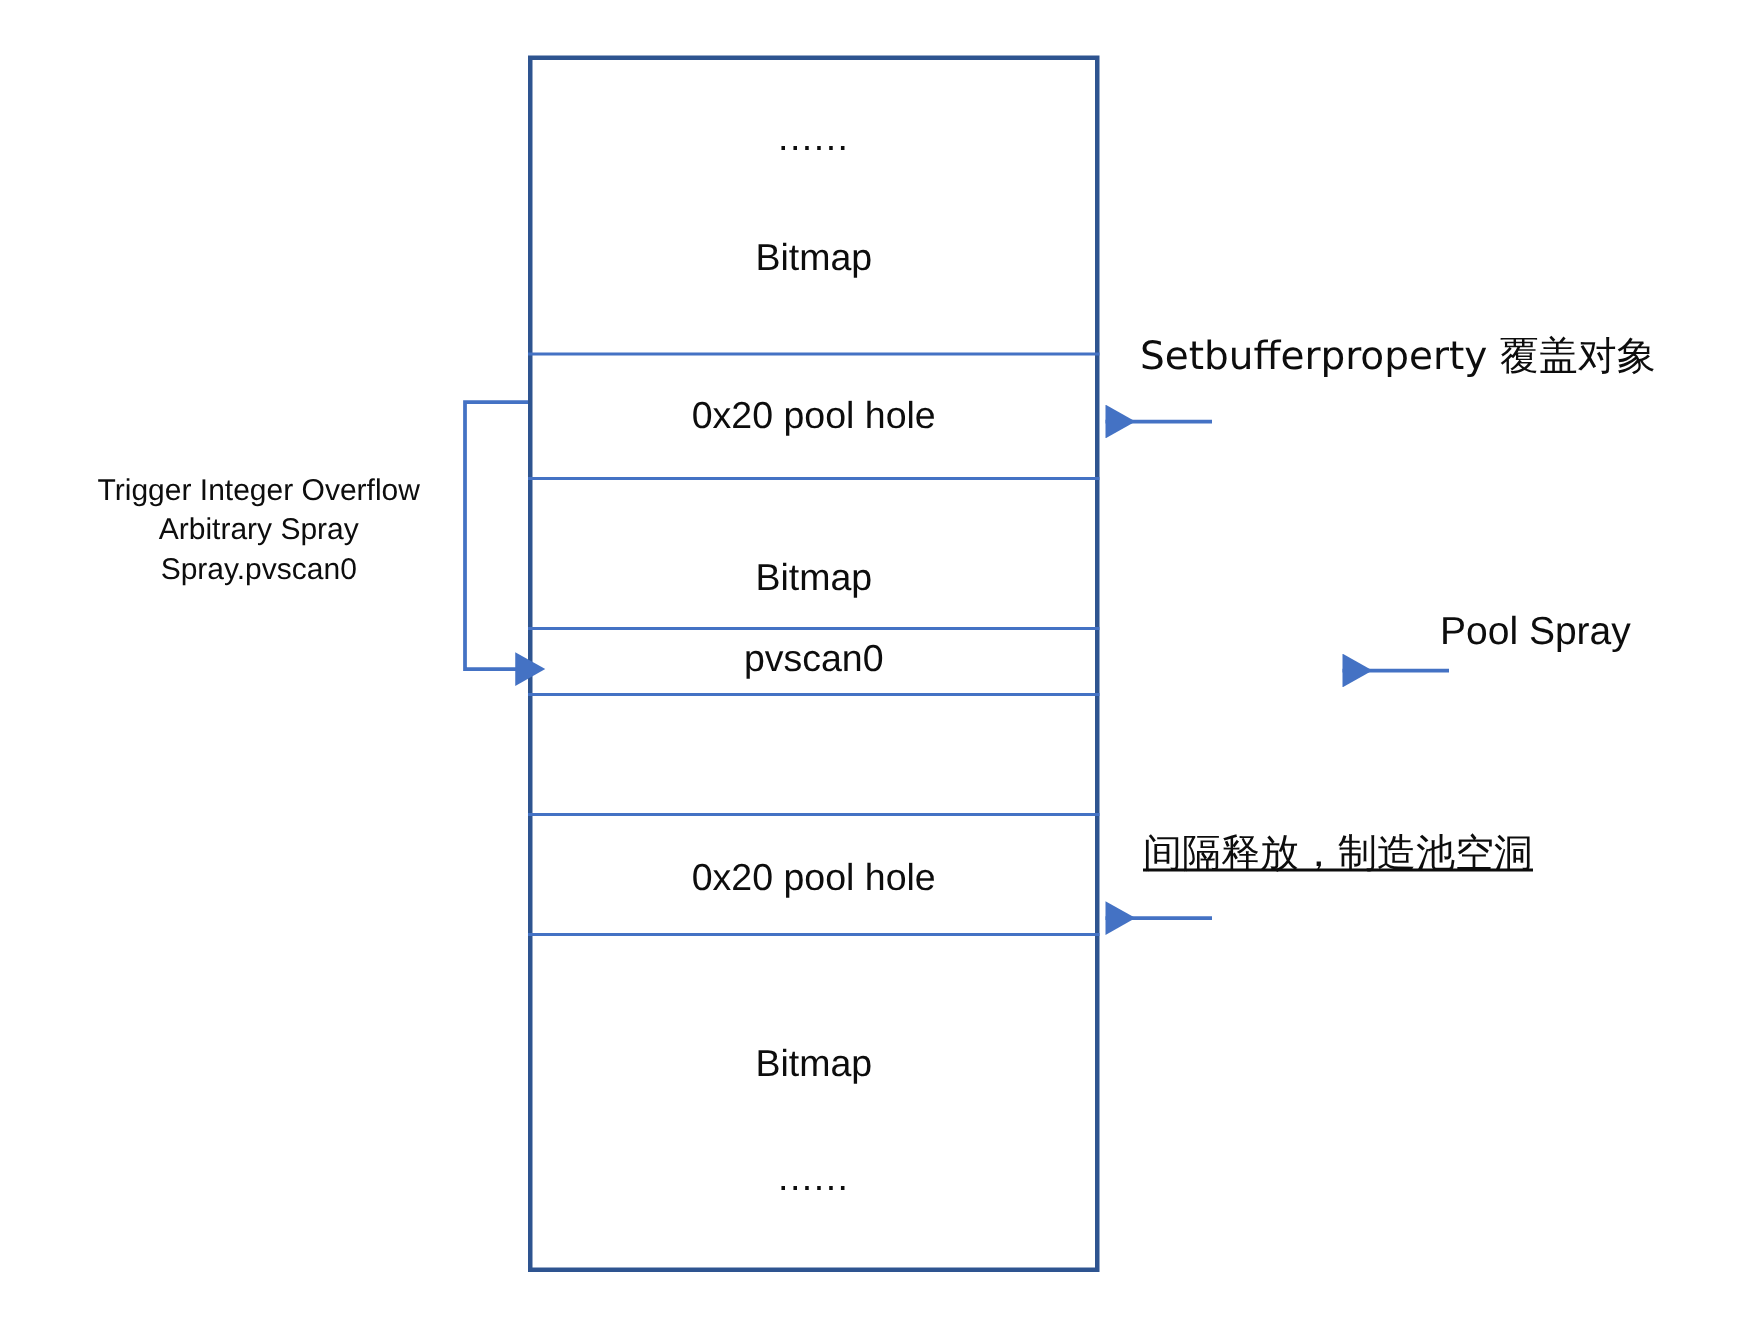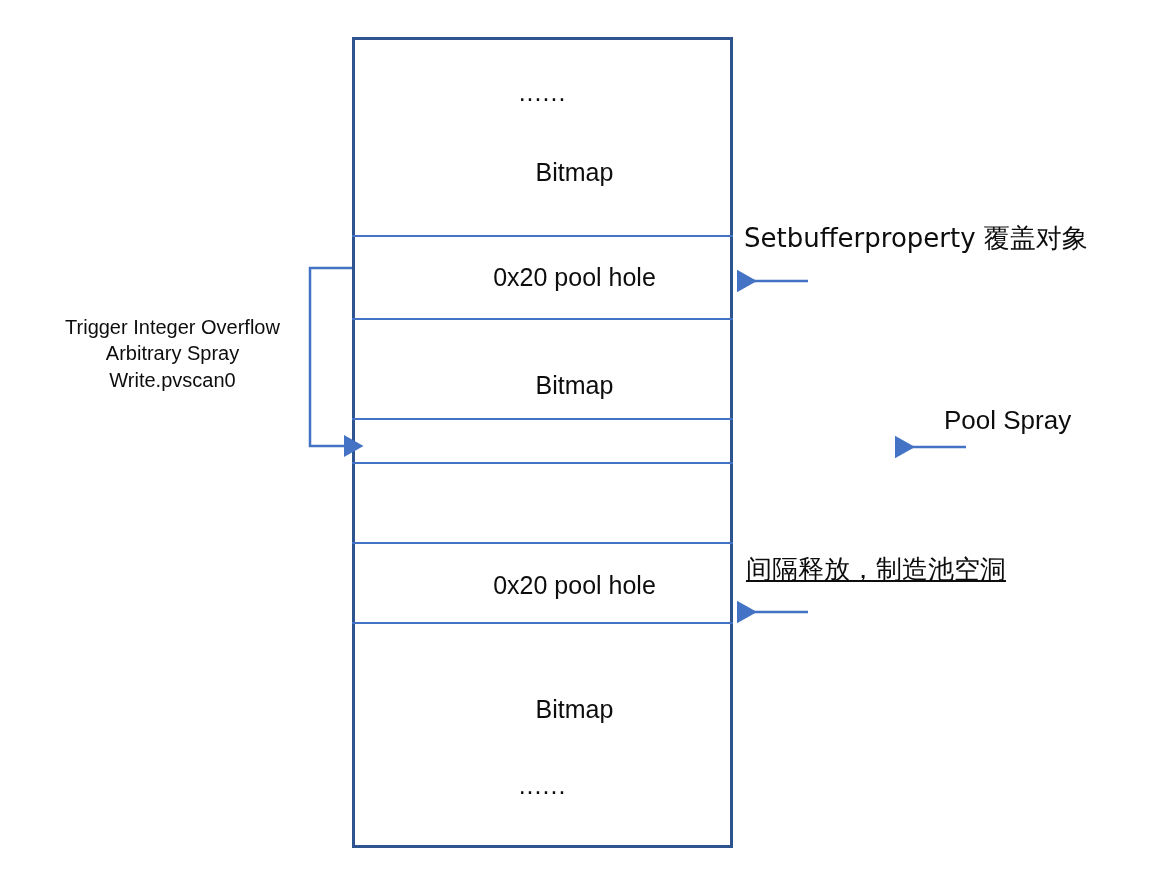--- a/index.html
+++ b/index.html
@@ -43,40 +43,40 @@
   
   .row-label {
     position: absolute;
     left: 352px;
     width: 381px;
     text-align: center;
     font-size: 25px;
     line-height: 1;
     color: #0d0d0d;
     white-space: nowrap;
-    padding-left: 32px;
   }
   .dots {
     position: absolute;
     left: 352px;
     width: 381px;
     text-align: center;
     font-size: 25px;
     line-height: 1;
     color: #0d0d0d;
     letter-spacing: 1px;
   }
 
   
   .side-label {
     position: absolute;
     font-size: 26px;
     line-height: 1.15;
     color: #0d0d0d;
     white-space: nowrap;
+    margin-left: 16px;
   }
   .side-label.cjk {
     font-family: "DejaVu Sans", "Liberation Sans", sans-serif;
   }
 
   
   .left-note {
     position: absolute;
     left: 30px;
     top: 314px;
@@ -112,30 +112,31 @@
   <div class="divider" style="top:542px;"></div>
   <div class="divider" style="top:622px;"></div>
 
   <div class="dots" style="top:80px;">......</div>
   <div class="row-label" style="top:160px;">Bitmap</div>
 
   <div class="row-label" style="top:265px;">0x20 pool hole</div>
 
   <div class="row-label" style="top:373px;">Bitmap</div>
 
+  <div class="row-label" style="top:427px;">pvscan0</div>
 
   <div class="row-label" style="top:573px;">0x20 pool hole</div>
 
   <div class="row-label" style="top:697px;">Bitmap</div>
   <div class="dots" style="top:773px;">......</div>
 
   <div class="left-note">
     <span>Trigger Integer Overflow</span>
     <span>Arbitrary Spray</span>
-    <span>Write.pvscan0</span>
+    <span>Spray.pvscan0</span>
   </div>
 
   <div class="side-label cjk" style="left:744px; top:224px;">Setbufferproperty 覆盖对象</div>
 
   <div class="side-label" style="left:944px; top:406px;">Pool Spray</div>
 
   <div class="side-label cjk" style="left:746px; top:555px;text-decoration:underline;">间隔释放，制造池空洞</div>
 
   <svg class="arrows" viewBox="0 0 1166 884">
     <defs>

